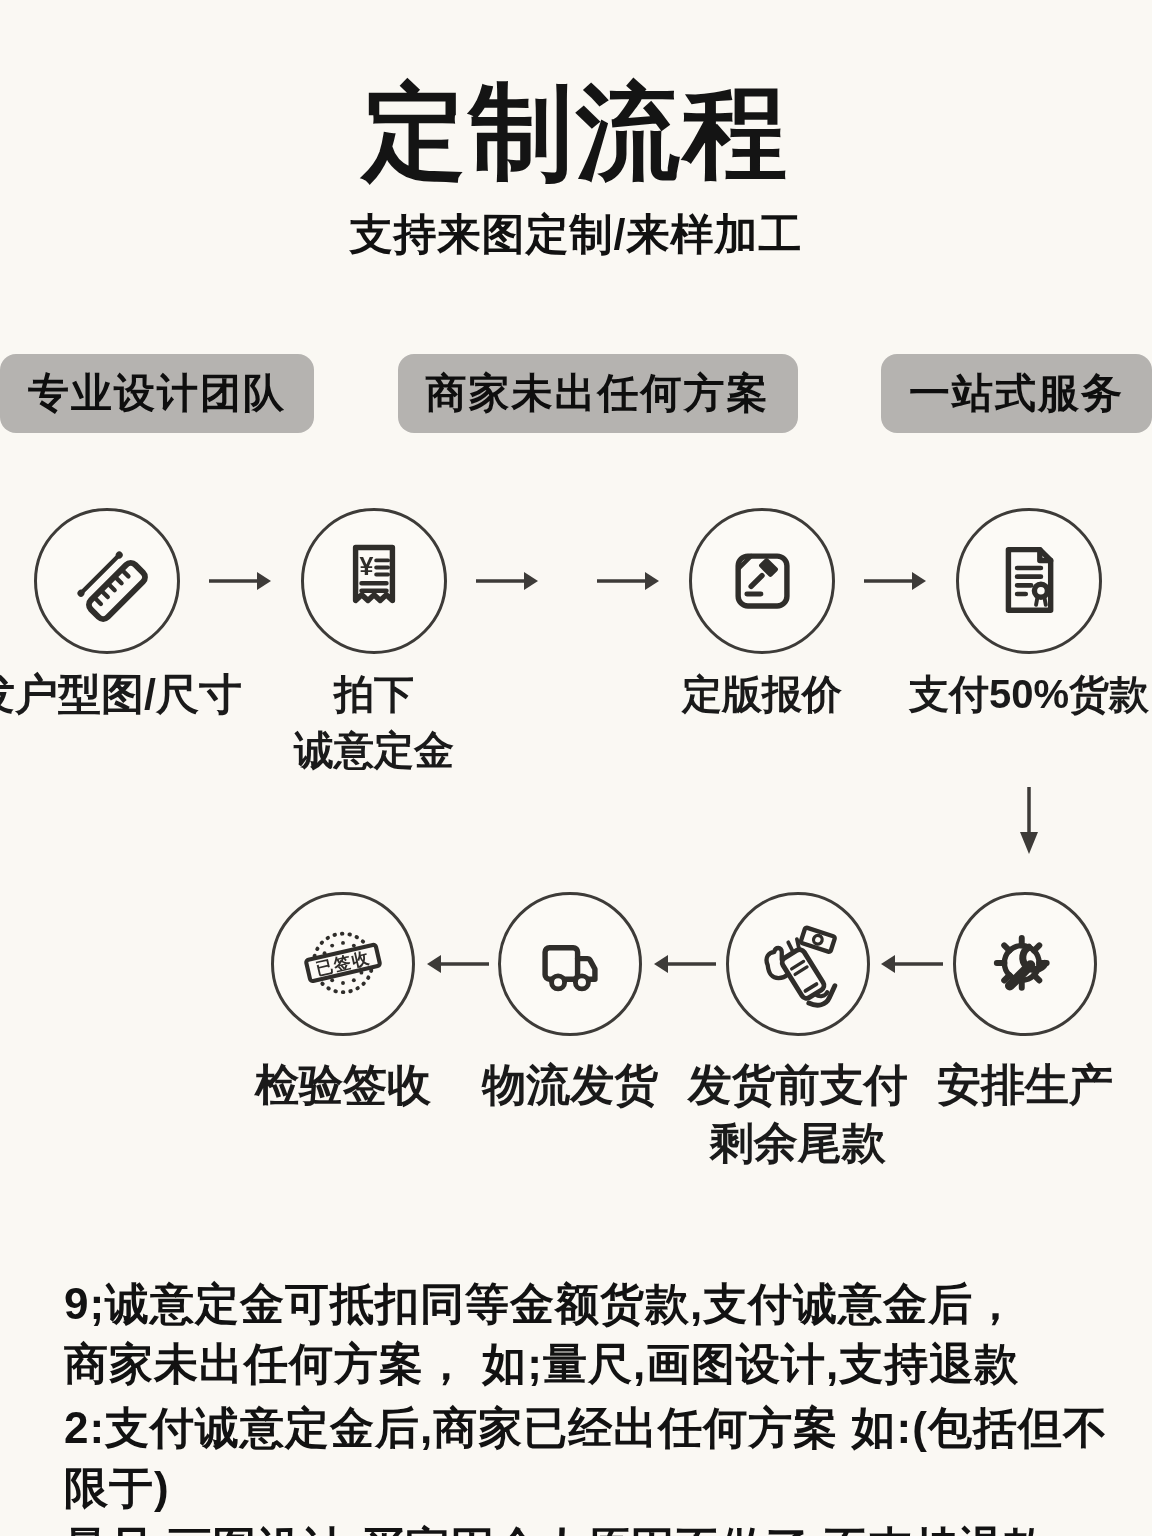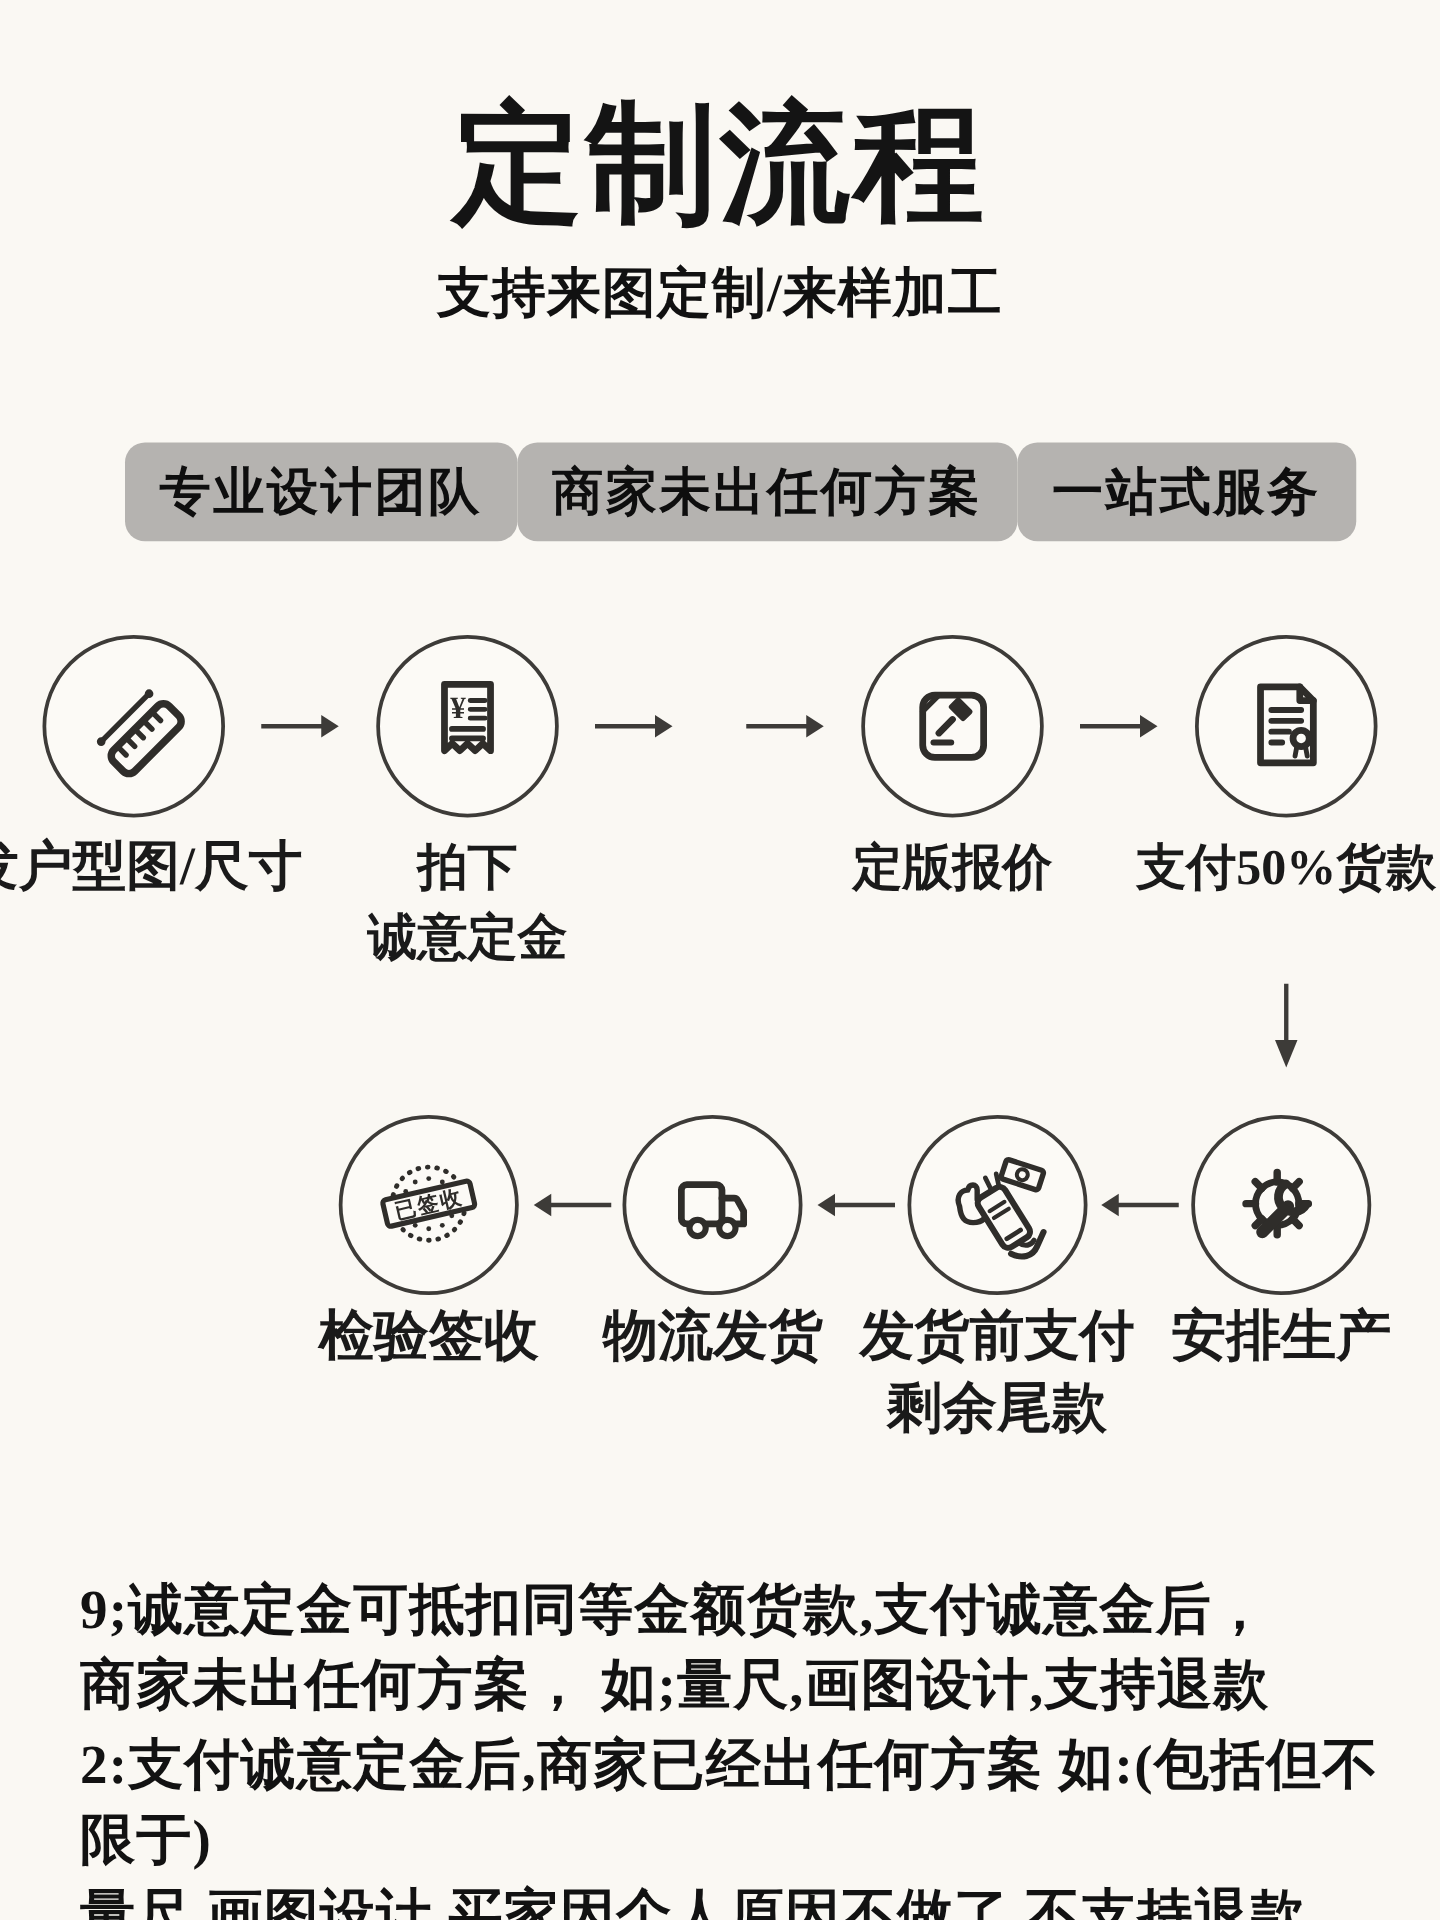--- a/index.html
+++ b/index.html
@@ -3,33 +3,33 @@
 <meta charset="utf-8">
 <style>
   html,body{margin:0;padding:0;}
   body{
     width:1152px;height:1536px;
     background:#faf8f3;
     font-family:"Liberation Sans","DejaVu Sans",sans-serif;
     color:#161616;
     overflow:hidden;
   }
-  .page{position:relative;width:1152px;height:1536px;font-family:Liberation Serif, serif;}
+  .page{position:relative;width:1152px;height:1536px;}
 
   .title{
     padding-top:76px;text-align:center;
     font-size:104px;font-weight:900;letter-spacing:3px;line-height:1.08;
     color:#141414;
   }
   .subtitle{
     margin-top:18px;text-align:center;
     font-size:43px;font-weight:800;letter-spacing:1px;color:#111;
   }
 
-  .badges{margin-top:90px;display:flex;justify-content:center;padding-left:32px;}
+  .badges{margin-top:90px;display:flex;justify-content:space-between;}
   .badge{
     background:#b5b3b0;border-radius:16px;
     padding:12px 28px;font-size:41px;font-weight:800;letter-spacing:2px;color:#0e0e0e;
   }
 
   .flow{display:flex;align-items:flex-start;}
   .flow-top{margin:75px 50px 0 34px;}
   .flow-bottom{margin:32px 55px 0 271px;}
 
   .step{flex:0 0 auto;width:146px;display:flex;flex-direction:column;align-items:center;}
@@ -40,21 +40,21 @@
     display:flex;align-items:center;justify-content:center;
   }
   .flow-bottom .circle{width:144px;height:144px;}
   .icn{width:104px;height:104px;display:block;}
 
   .step-label{
     margin-top:12px;font-size:40px;font-weight:800;line-height:56px;
     white-space:nowrap;text-align:center;color:#1a1a1a;
   }
   .step-label.xl{font-size:43px;font-weight:900;}
-  .flow-bottom .step-label{margin-top:4px;font-size:44px;line-height:58px;}
+  .flow-bottom .step-label{margin-top:20px;font-size:44px;line-height:58px;}
 
   .flow-arrow{flex:1 1 auto;height:146px;display:flex;align-items:center;justify-content:center;}
   .flow-bottom .flow-arrow{height:144px;}
 
   .down-arrow-wrap{margin-left:1014px;margin-top:6px;height:76px;}
 
   .notes{margin:102px 26px 0 64px;}
   .note{font-size:44px;font-weight:700;line-height:60px;letter-spacing:1px;color:#121212;}
   .note + .note{margin-top:4px;}
 </style>

